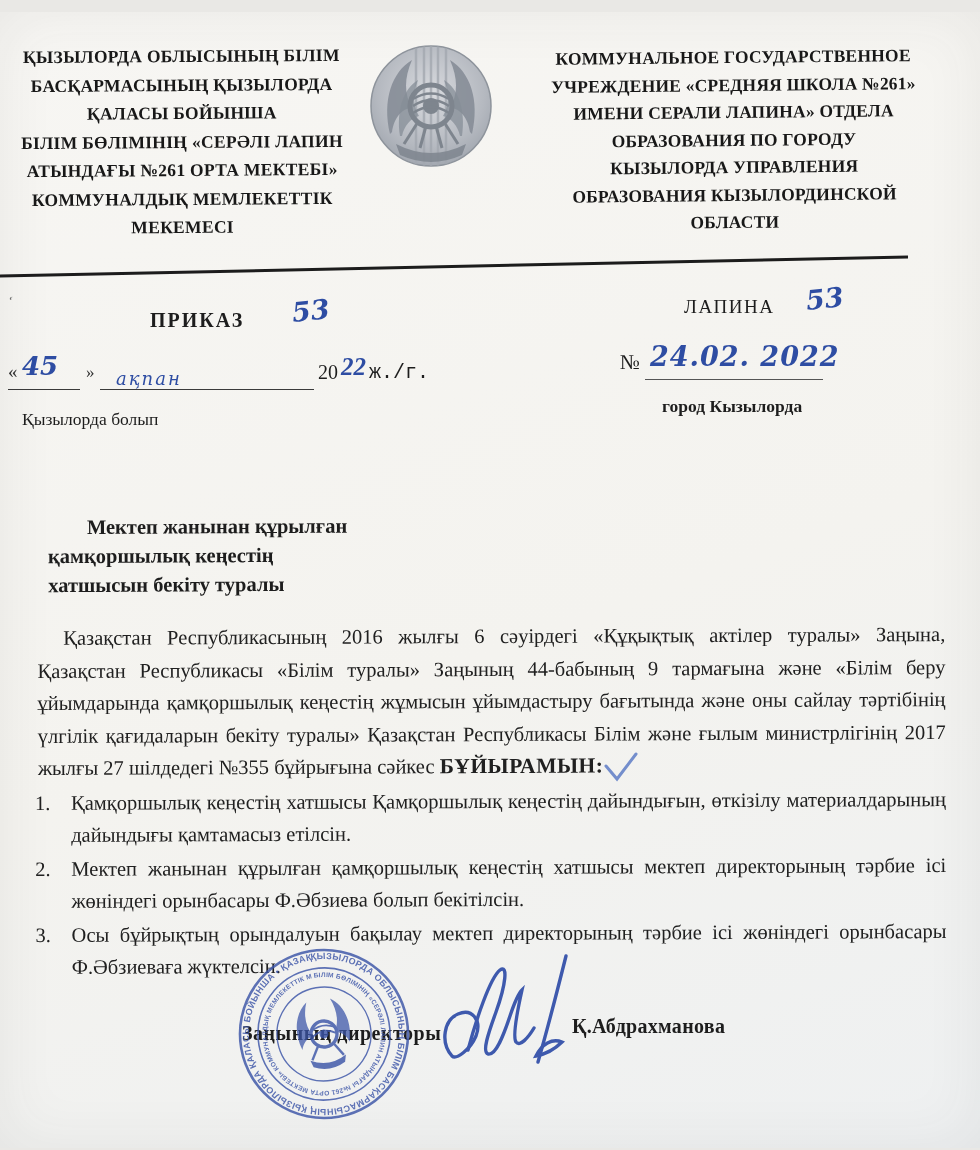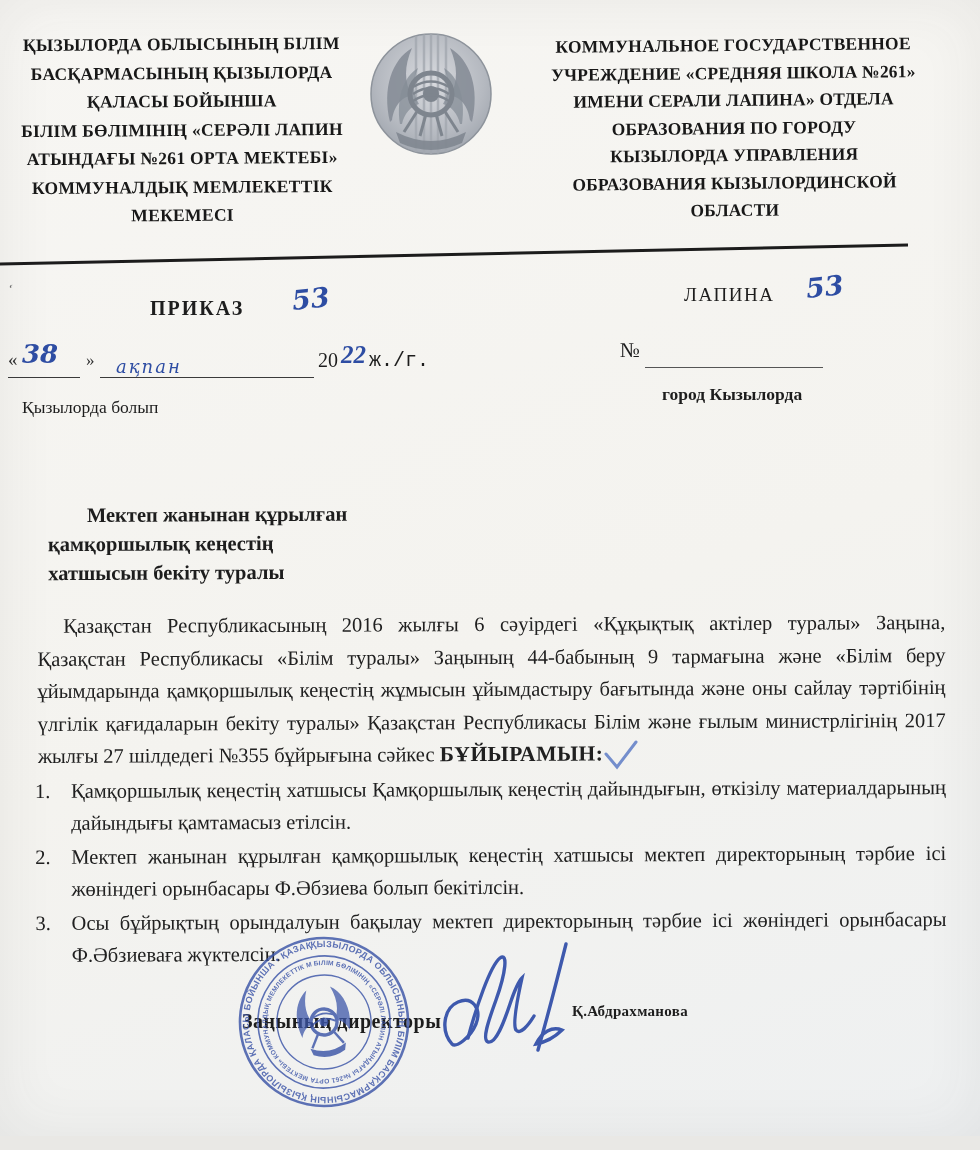--- a/index.html
+++ b/index.html
@@ -1,17 +1,17 @@
 <!DOCTYPE html>
 <html><head>
 <meta charset="utf-8">
 <style>
   html,body{margin:0;padding:0;background:#e9e8e5;}
   .page{
-    position:relative;width:980px;height:1136px;margin:0 auto;overflow:hidden;
+    position:relative;width:980px;height:1136px;margin:12px auto;overflow:hidden;
     background:linear-gradient(160deg,#f7f6f3 0%,#f4f3ef 55%,#eef0f1 100%);
     box-shadow:inset 0 0 60px rgba(60,60,60,.07);
     font-family:"Liberation Serif", serif;color:#1d1d1d;
   }
   .abs{position:absolute;}
   
   .org{font-weight:700;text-align:center;white-space:pre-line;color:#181818;}
   .org-left{left:6px;top:30px;width:352px;font-size:17.5px;line-height:28.5px;letter-spacing:.3px;transform:rotate(-.4deg);}
   .org-right{left:498px;top:32px;width:472px;font-size:17.5px;line-height:27.5px;letter-spacing:.2px;transform:rotate(-.6deg);}
   .emblem{left:366px;top:24px;}
@@ -44,21 +44,21 @@
   
   .flow{left:38px;top:608px;width:908px;font-size:20.5px;line-height:32.5px;text-align:justify;transform:rotate(-.25deg);color:#202020;}
   .flow p{margin:0;text-indent:26px;}
   .resolve{font-weight:700;font-size:21.5px;letter-spacing:.5px;}
   ol.items{list-style:none;margin:2px 0 0;padding:0 0 0 0;}
   ol.items li{display:flex;margin:0 0 1px;}
   ol.items .num{width:22px;flex:0 0 22px;margin-left:-3px;}
   ol.items .txt{flex:1;text-align:justify;margin-left:14px;}
   
   .director{left:242px;top:1010px;font-size:20px;font-weight:700;letter-spacing:.5px;}
-  .signer{left:572px;top:1003px;font-size:15px;font-weight:700;letter-spacing:.3px;}
+  .signer{left:572px;top:1003px;font-size:20px;font-weight:700;letter-spacing:.3px;}
   .stamp{left:236px;top:934px;opacity:.82;transform:rotate(-10deg);}
   .stamp text{font-family:"Liberation Sans",sans-serif;font-weight:700;fill:#3c55a8;}
   .sig{left:438px;top:938px;}
   .check{left:602px;top:738px;}
   .speck{left:8px;top:281px;font-size:13px;color:#666;transform:rotate(15deg);}
 </style>
 </head>
 <body>
 
 <div class="page">
@@ -120,31 +120,32 @@
     <line x1="0" y1="30" x2="908" y2="11" stroke="#1c1c1c" stroke-width="3"></line>
   </svg>
   <div class="abs speck">‘</div>
 
   <div class="abs kk-label">ПРИКАЗ</div>
   <div class="abs hand hand-num kk-num">53</div>
   <div class="abs ru-label">ЛАПИНА</div>
   <div class="abs hand hand-num ru-num">53</div>
 
   <div class="abs q-open">«</div>
-  <div class="abs hand day">38</div>
+  <div class="abs hand day">45</div>
   <div class="abs u-line day-line"></div>
   <div class="abs q-close">»</div>
   <div class="abs hand month">ақпан</div>
   <div class="abs u-line month-line"></div>
   <div class="abs year-print">20</div>
   <div class="abs hand year-hand">22</div>
   <div class="abs year-suffix">ж./г.</div>
   <div class="abs place-kk">Қызылорда болып</div>
 
   <div class="abs num-sign">№</div>
+  <div class="abs hand num-value">24.02. 2022</div>
   <div class="abs u-line num-line"></div>
   <div class="abs place-ru">город Кызылорда</div>
 
   <div class="abs doc-title">Мектеп жанынан құрылған
 қамқоршылық кеңестің
 хатшысын бекіту туралы</div>
 
   <div class="abs flow">
     <p><span>Қазақстан Республикасының 2016 жылғы 6 сәуірдегі «Құқықтық актілер туралы» Заңына, Қазақстан Республикасы «Білім туралы» Заңының 44-бабының 9 тармағына және «Білім беру ұйымдарында қамқоршылық кеңестің жұмысын ұйымдастыру бағытында және оны сайлау тәртібінің үлгілік қағидаларын бекіту туралы» Қазақстан Республикасы Білім және ғылым министрлігінің 2017 жылғы 27 шілдедегі №355 бұйрығына сәйкес </span><span class="resolve">БҰЙЫРАМЫН:</span></p>
     <ol class="items">

